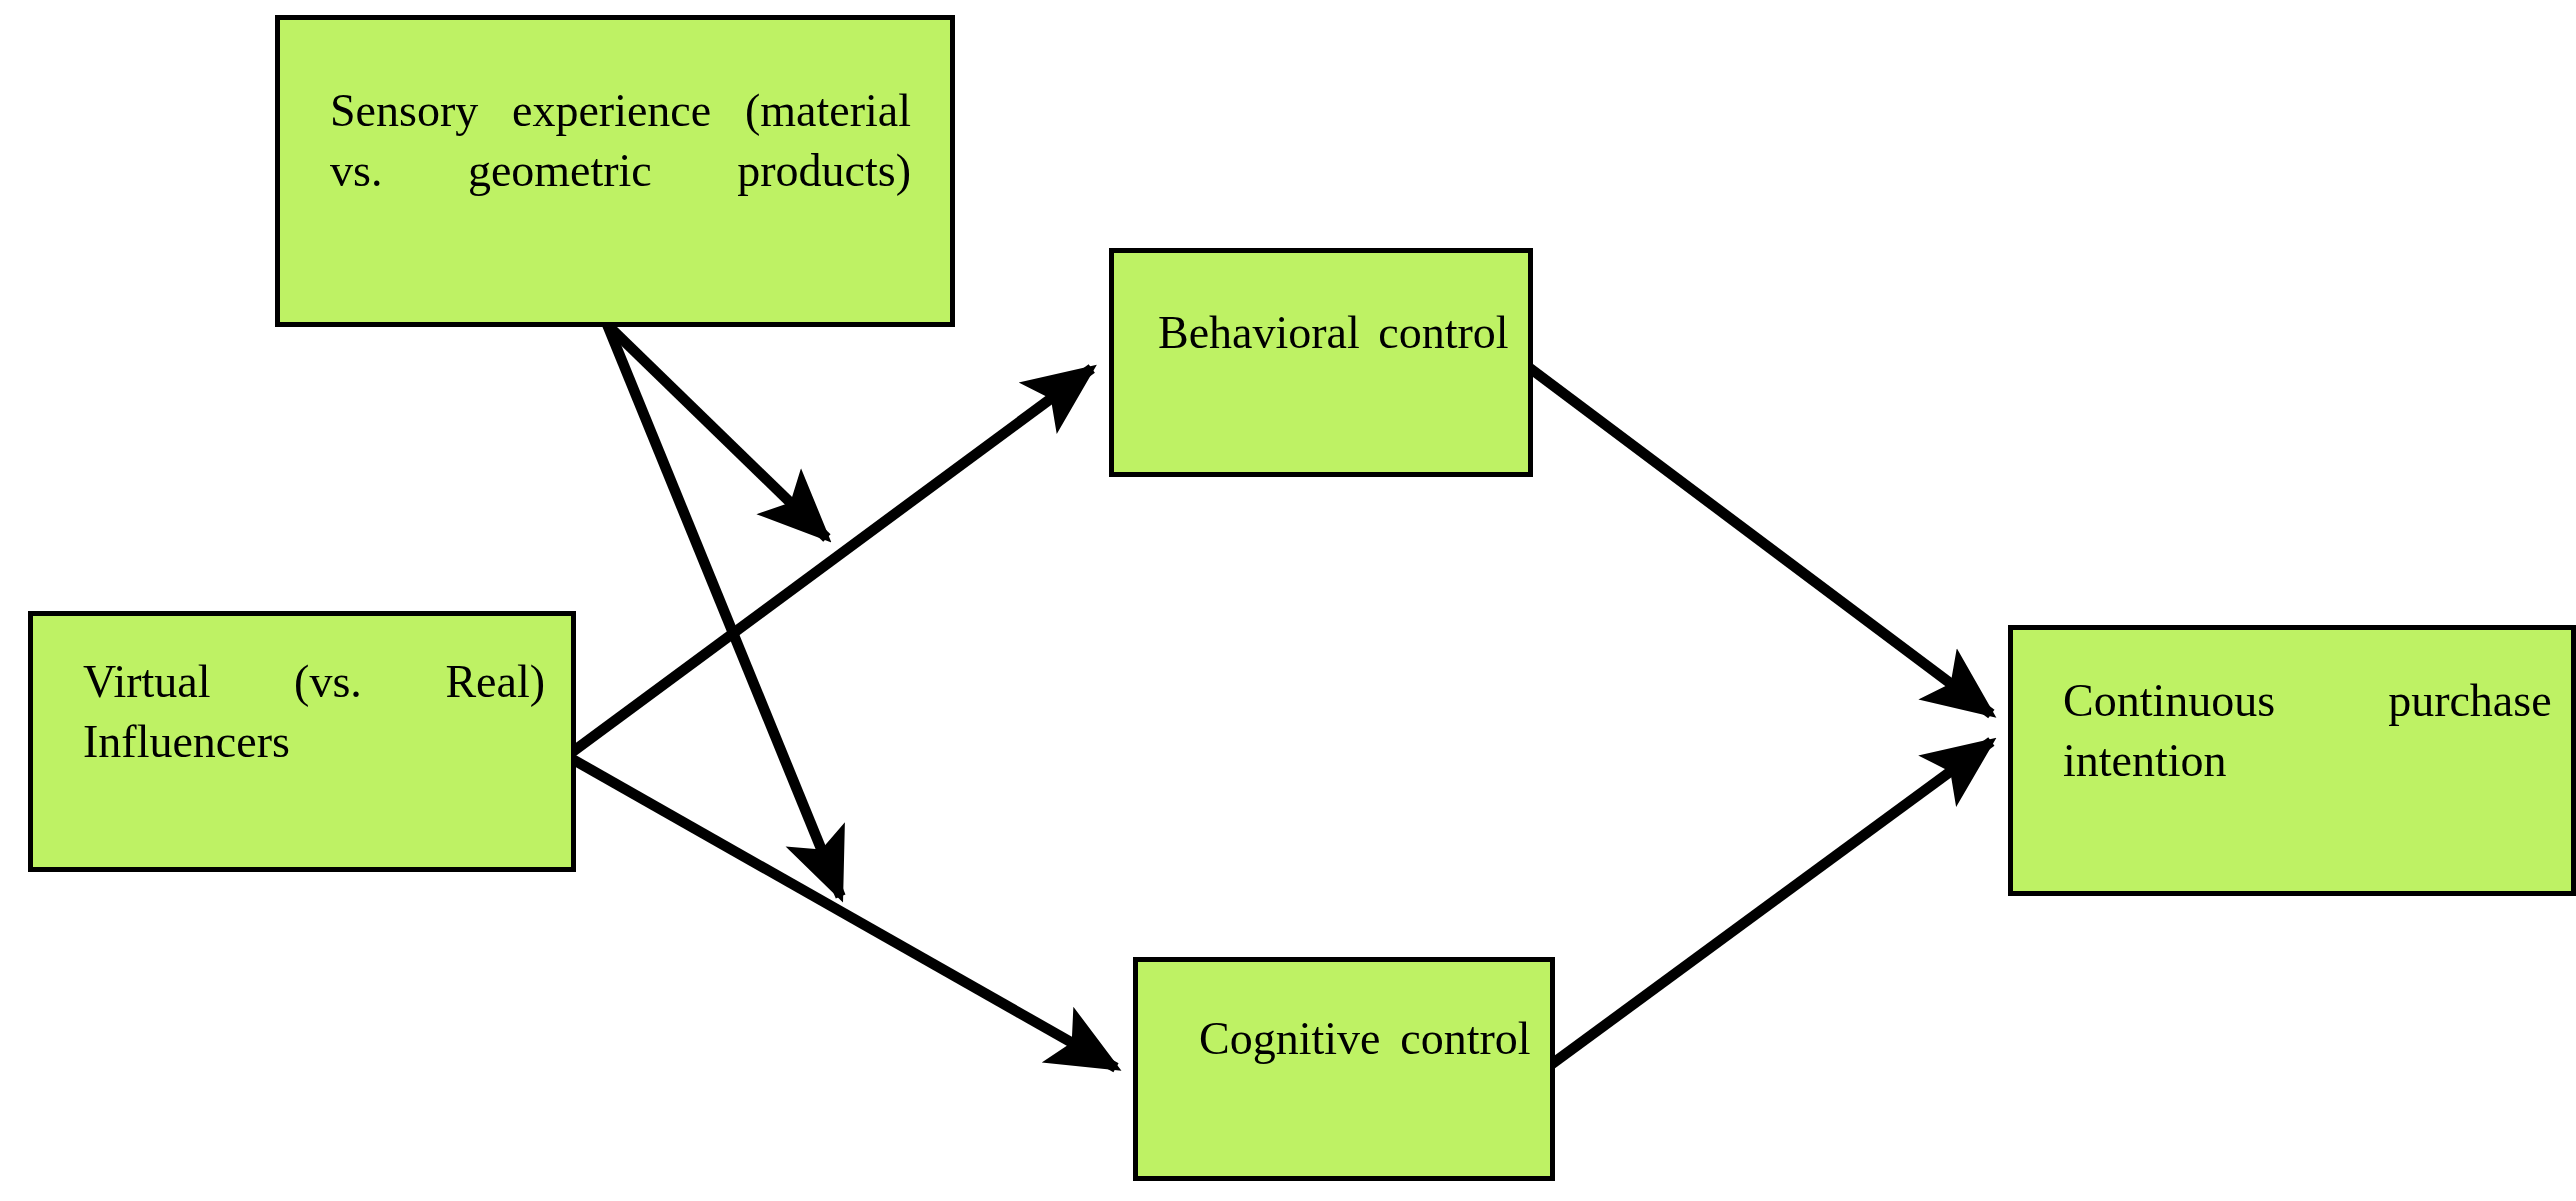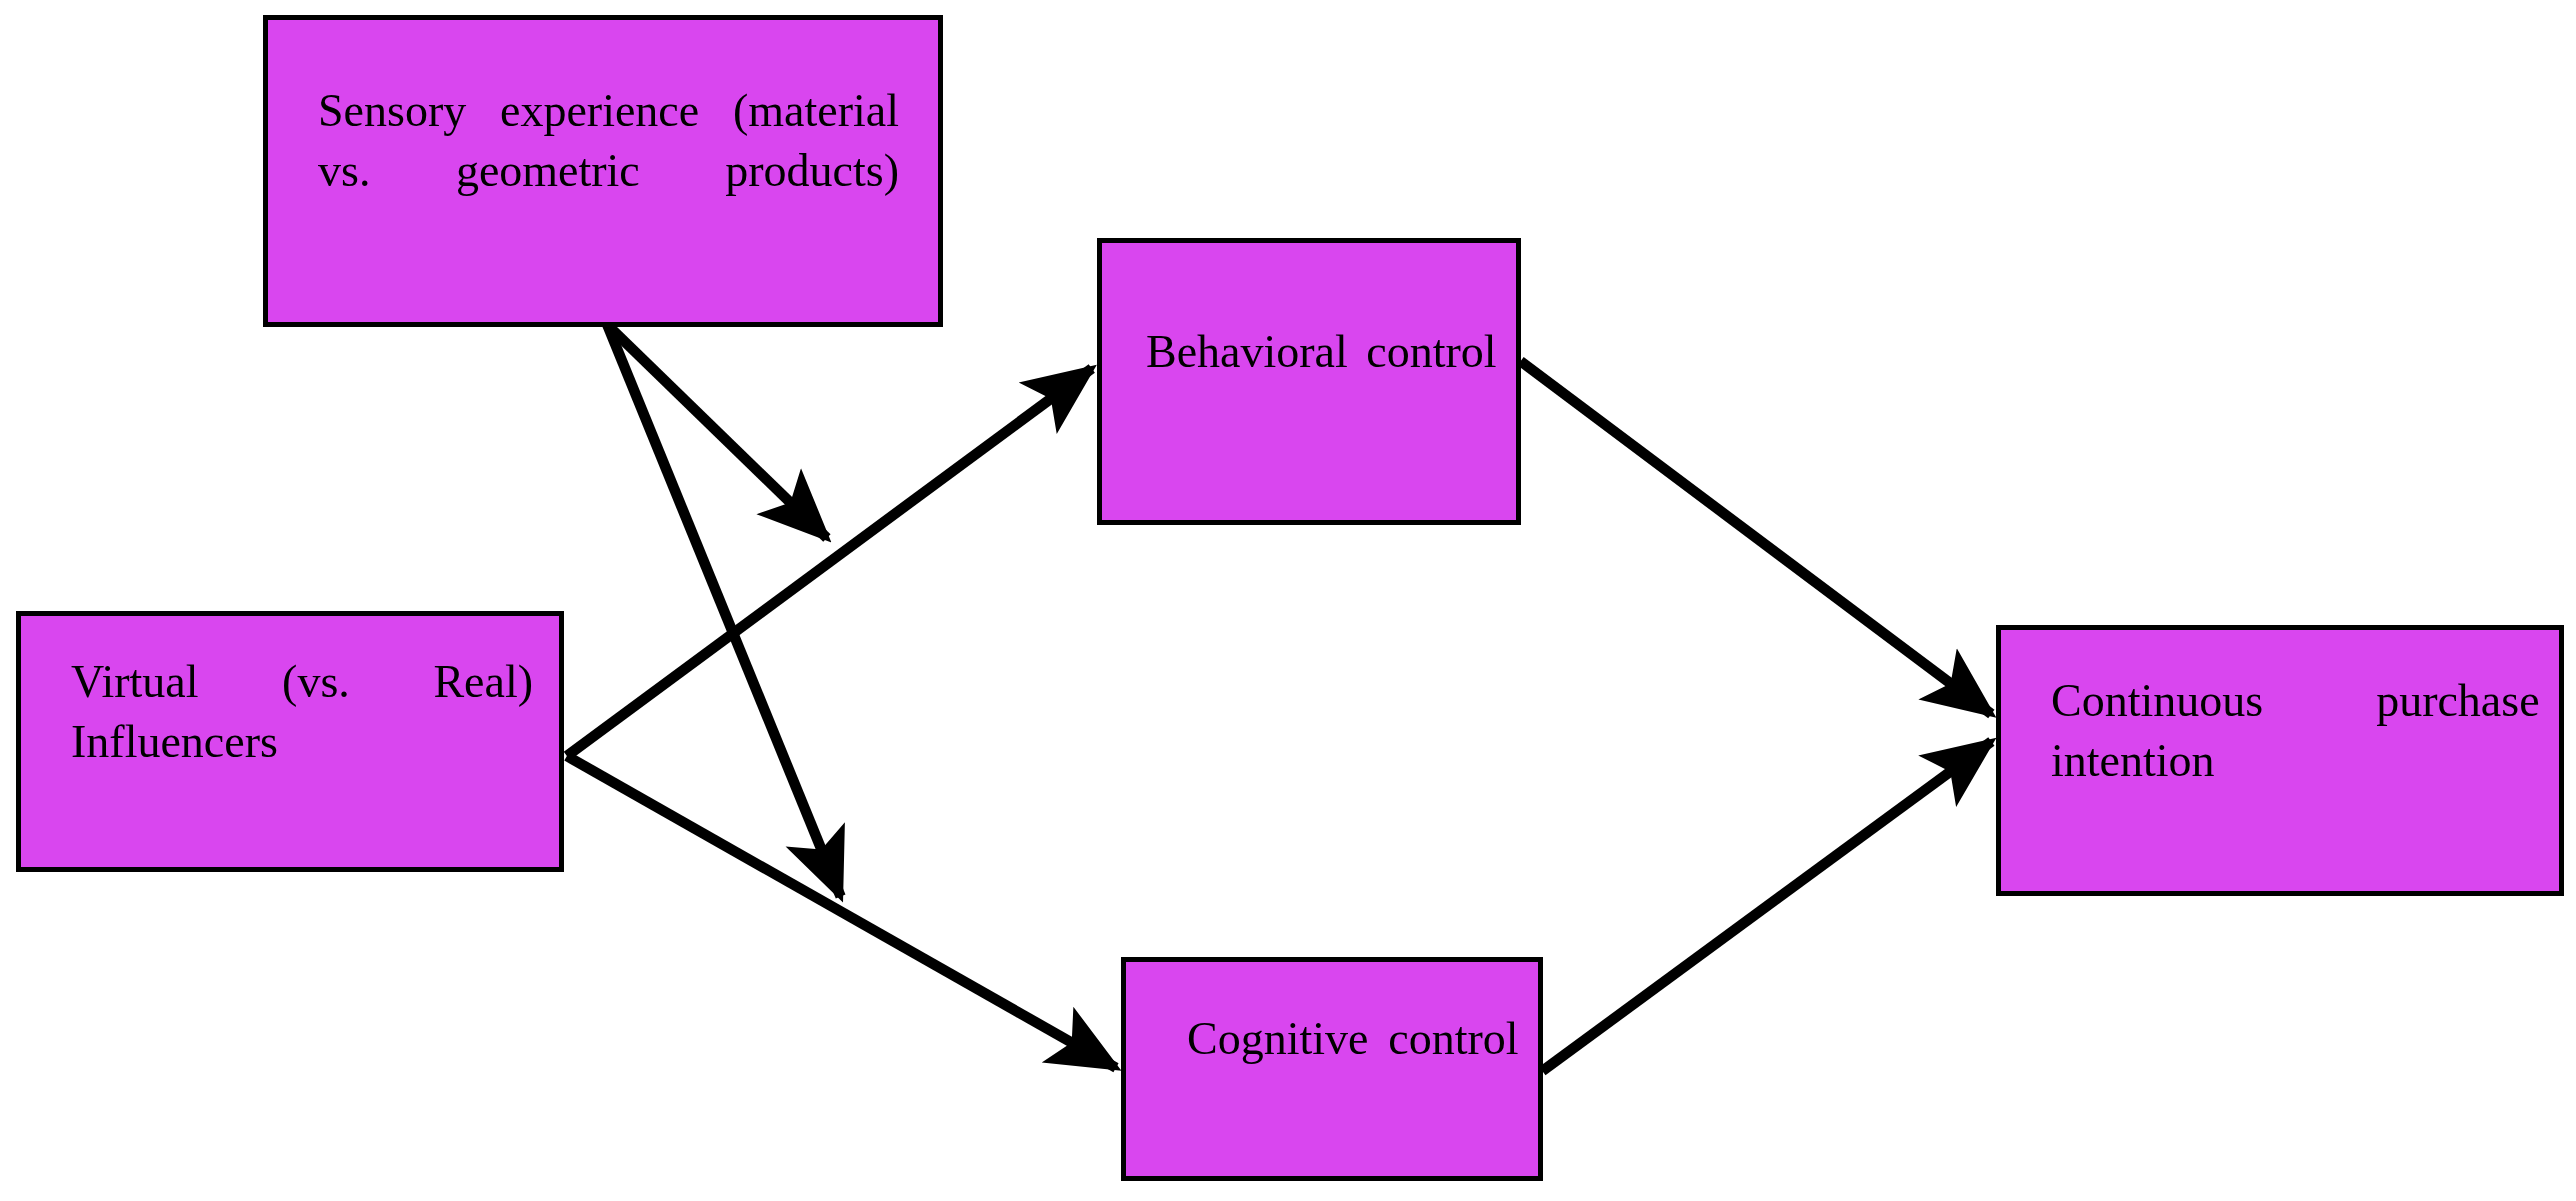--- a/index.html
+++ b/index.html
@@ -20,26 +20,27 @@
     position: absolute;
     left: 0;
     top: 0;
     width: 2576px;
     height: 1202px;
     pointer-events: none;
   }
   .node {
     position: absolute;
     box-sizing: border-box;
-    background: #d946ef;
+    background: #bef264;
     border: 5.7px solid #000000;
     display: flex;
     flex-direction: column;
     justify-content: center;
     z-index: 2;
+    margin-left: 12px;
   }
   .node-label {
     color: #000000;
     font-size: 46px;
     line-height: 1.30;
     text-align: justify;
     text-justify: inter-word;
     white-space: pre-line;
   }
   
@@ -56,21 +57,21 @@
   #node-sensory .node-label {
     padding: 0 39px 0 50px;
   }
   #node-virtual {
     left: 16px; top: 611px; width: 548px; height: 261px;
   }
   #node-virtual .node-label {
     padding: 0 26px 0 50px;
   }
   #node-behavioral {
-    left: 1097px; top: 238px; width: 424px; height: 287px;
+    left: 1097px; top: 248px; width: 424px; height: 229px;
   }
   #node-behavioral .node-label {
     padding: 0 19.4px 0 44px;
   }
   #node-cognitive {
     left: 1121px; top: 957px; width: 422px; height: 224px; padding-left: 14px;
   }
   #node-cognitive .node-label {
     padding: 0 19.4px 0 47px;
   }

